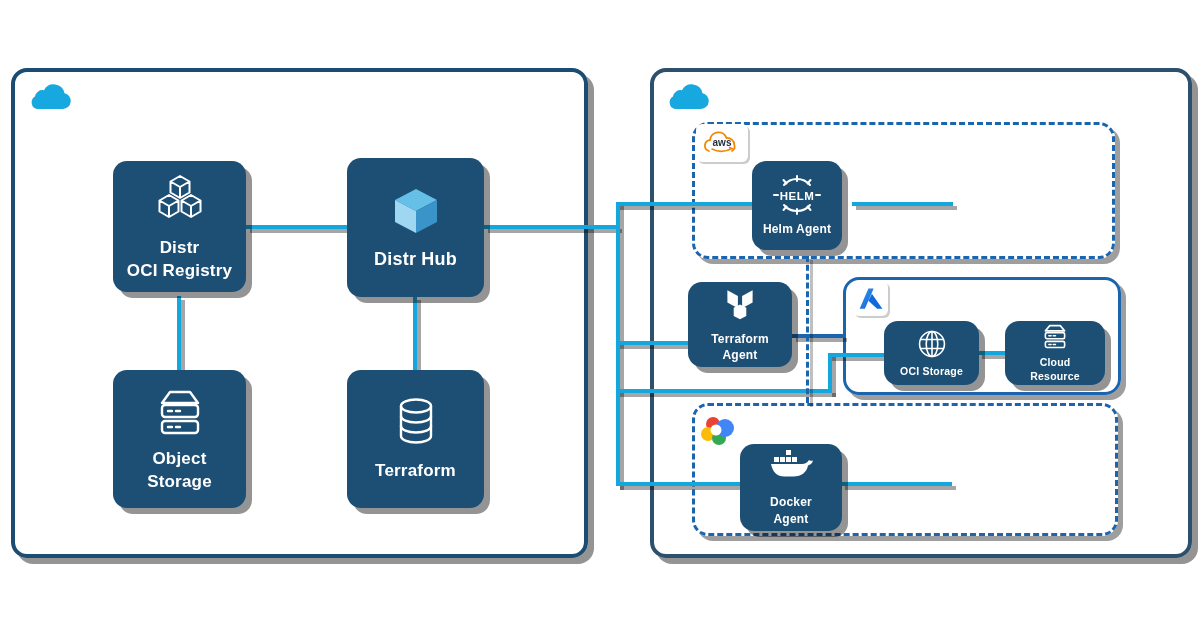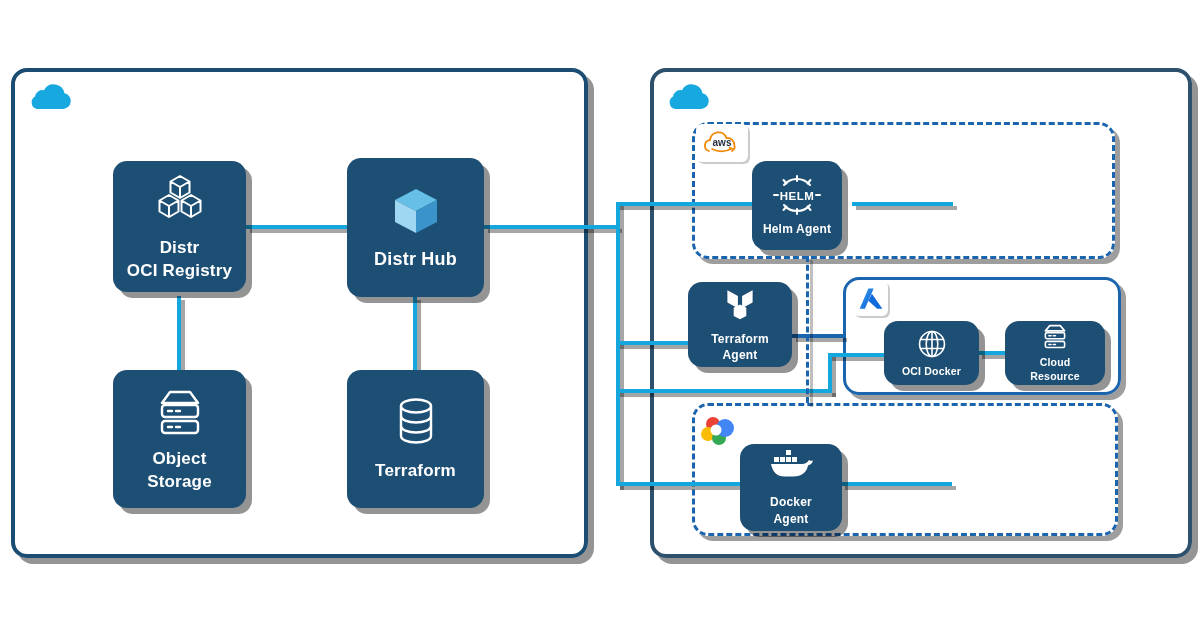--- a/index.html
+++ b/index.html
@@ -181,21 +181,21 @@
   </div>
 
   <div class="node" style="left:884px;top:321px;width:95px;height:64px;gap:4px;">
     <span>
       <svg width="32" height="32" viewBox="0 0 36 36" fill="none" stroke="#ffffff" stroke-width="1.8">
         <circle cx="18" cy="18" r="14"></circle>
         <ellipse cx="18" cy="18" rx="6.5" ry="14"></ellipse>
         <path d="M5 13 h26 M5 23 h26 M18 4 v28"></path>
       </svg>
     </span>
-    <span class="lbl lbl-xs">OCI Docker</span>
+    <span class="lbl lbl-xs">OCI Storage</span>
   </div>
 
   <div class="node" style="left:1005px;top:321px;width:100px;height:64px;gap:4px;">
     <span>
       <svg width="30" height="28" viewBox="0 0 34 32" fill="none" stroke="#ffffff" stroke-width="1.8" stroke-linejoin="round" stroke-linecap="round">
         <polygon points="11,3 23,3 28,9 6,9"></polygon>
         <rect x="6" y="11" width="22" height="7" rx="2"></rect>
         <path d="M10 14.5 h2.5 M15 14.5 h2.5"></path>
         <rect x="6" y="21" width="22" height="7" rx="2"></rect>
         <path d="M10 24.5 h2.5 M15 24.5 h2.5"></path>

